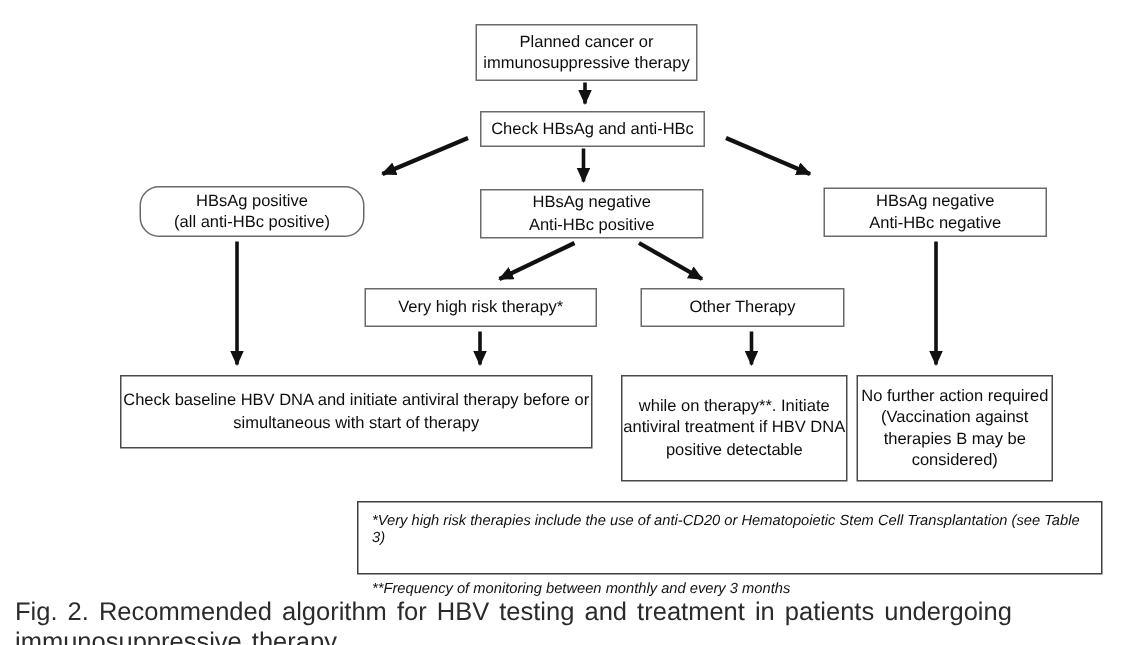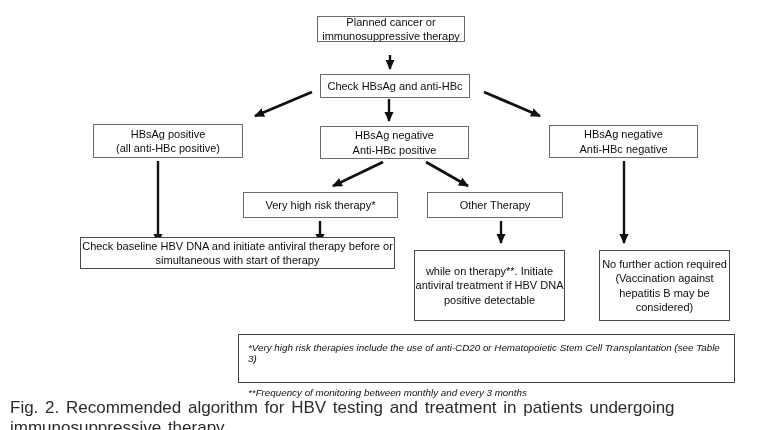--- a/index.html
+++ b/index.html
@@ -25,30 +25,30 @@
     flex-direction: column;
     align-items: center;
     justify-content: center;
     text-align: center;
     font-size: 11px;
     line-height: 1.28;
     color: #0d0d0d;
     padding: 2px 4px;
   }
   .node span { display: block; white-space: nowrap; }
-  #node-planned        { left: 317px; top: 16px;  width: 148px; height: 26px; }
+  #node-planned        { left: 317px; top: 16px;  width: 148px; height: 38px; }
   #node-check          { left: 320px; top: 74px;  width: 150px; height: 24px; }
-  #node-hbsag-pos      { left: 93px;  top: 124px; width: 150px; height: 34px; }
+  #node-hbsag-pos      { left: 93px;  top: 124px; width: 150px; height: 34px; border-radius: 13px; }
   #node-neg-pos        { left: 320px; top: 126px; width: 149px; height: 33px; }
   #node-neg-neg        { left: 549px; top: 125px; width: 149px; height: 33px; }
   #node-very-high      { left: 243px; top: 192px; width: 155px; height: 26px; }
   #node-other          { left: 427px; top: 192px; width: 136px; height: 26px; }
-  #node-baseline       { left: 80px;  top: 237px; width: 315px; height: 32px; border-color: #4a4a4a; }
+  #node-baseline       { left: 80px;  top: 250px; width: 315px; height: 49px; border-color: #4a4a4a; }
   #node-monitor        { left: 414px; top: 250px; width: 151px; height: 71px; border-color: #4a4a4a; }
-  #node-no-action      { left: 571px; top: 250px; width: 131px; height: 71px; border-color: #4a4a4a; margin-left: 28px; }
+  #node-no-action      { left: 571px; top: 250px; width: 131px; height: 71px; border-color: #4a4a4a; }
   #footnote-box {
     position: absolute;
     left: 238px; top: 334px; width: 497px; height: 49px;
     box-sizing: border-box;
     border: 1px solid #3f3f3f;
     background: #ffffff;
     font-size: 9.8px;
     font-style: italic;
     color: #111111;
     padding: 7px 9px 0 9px;
@@ -128,21 +128,21 @@
 
   <div class="node" id="node-monitor">
     <span>while on therapy**.  Initiate</span>
     <span>antiviral treatment if HBV DNA</span>
     <span>positive detectable</span>
   </div>
 
   <div class="node" id="node-no-action">
     <span>No further action required</span>
     <span>(Vaccination against</span>
-    <span>hepatitis B may be</span>
+    <span>therapies B may be</span>
     <span>considered)</span>
   </div>
 
   <div id="footnote-box">
     <span class="fn-line">*Very high risk therapies include the use of anti-CD20 or Hematopoietic Stem Cell Transplantation (see Table 3)</span>
     <span class="fn-line">**Frequency of monitoring between monthly and every 3 months</span>
   </div>
 
   <div id="figure-caption">Fig. 2. Recommended algorithm for HBV testing and treatment in patients undergoing immunosuppressive therapy.</div>
 

